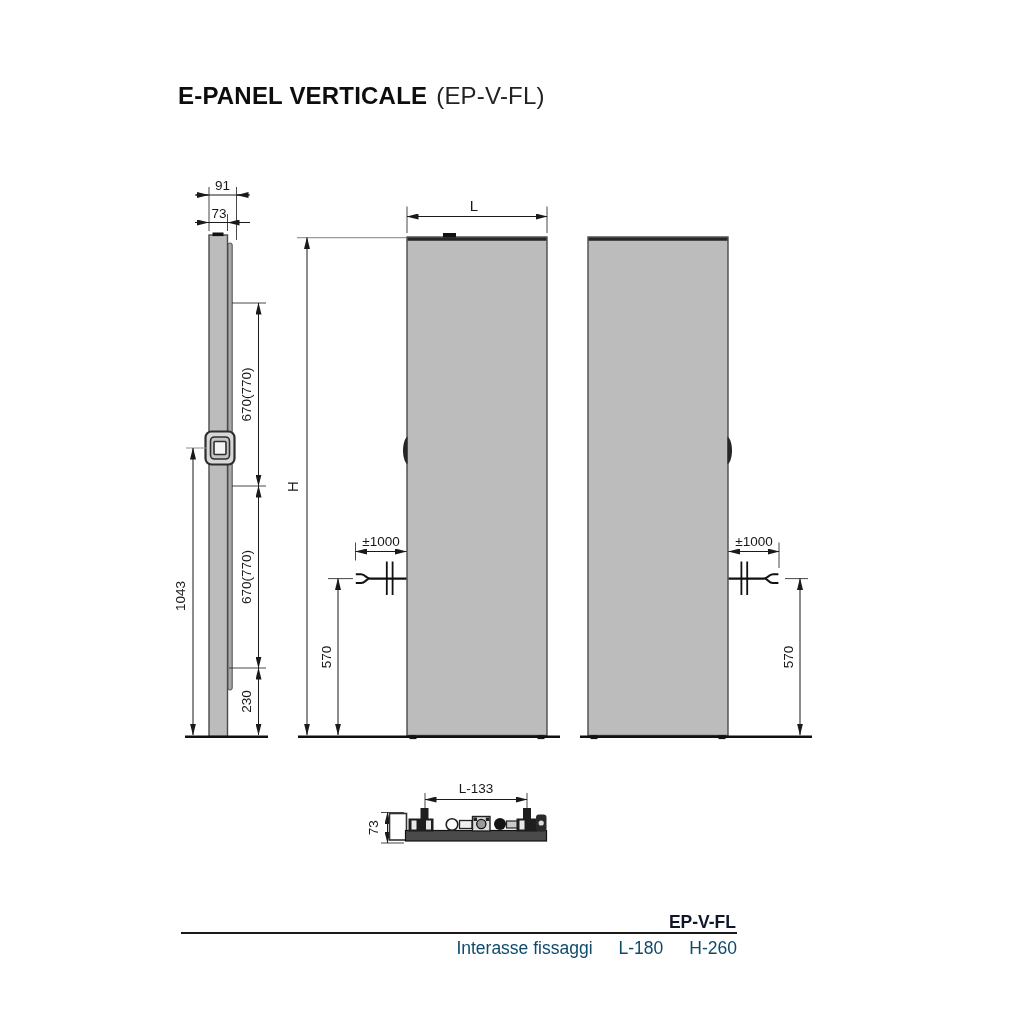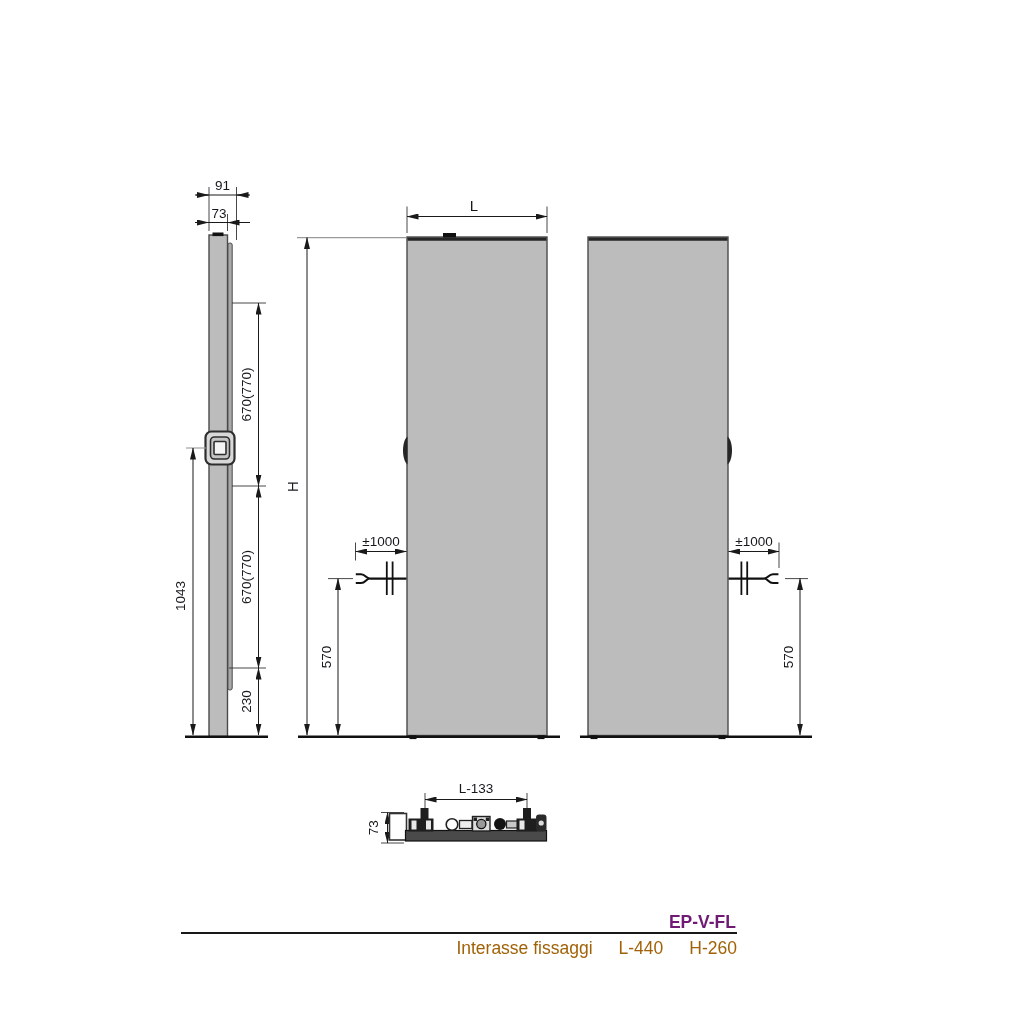--- a/index.html
+++ b/index.html
@@ -16,33 +16,36 @@
   svg{position:absolute;left:0;top:0;}
   .dim{stroke:#1a1a1a;stroke-width:1;fill:none;}
   .ext{stroke:#333;stroke-width:.9;fill:none;}
   .extg{stroke:#9a9a9a;stroke-width:1.1;fill:none;}
   .floor{stroke:#101010;stroke-width:2.6;fill:none;}
   .cable{stroke:#111;stroke-width:2.2;fill:none;}
   .brk{stroke:#111;stroke-width:1.8;fill:none;}
   .dimtext{font:13.5px "Liberation Sans","DejaVu Sans",sans-serif;fill:#16181c;}
   .dimbig{font:15px "Liberation Sans","DejaVu Sans",sans-serif;fill:#16181c;}
   .spec-model{
-    position:absolute;right:288px;top:912px;font-size:17.5px;font-weight:bold;color:#701a75;
+    position:absolute;right:288px;top:912px;font-size:17.5px;font-weight:bold;color:#0f172a;
   }
   .spec-rule{position:absolute;left:181px;top:932px;width:556px;height:2.2px;background:#191919;}
   .spec-row{
     position:absolute;left:181px;top:938px;width:556px;display:flex;justify-content:flex-end;
-    gap:26px;font-size:17.5px;color:#a16207;white-space:nowrap;
+    gap:26px;font-size:17.5px;color:#0c4a6e;white-space:nowrap;
   }
 </style>
 </head>
 <body>
 
 <div class="page">
 
+  <div class="title">
+    <span class="main">E-PANEL VERTICALE</span><span class="code">(EP-V-FL)</span>
+  </div>
 
   <svg width="1024" height="1024" viewBox="0 0 1024 1024">
     <defs>
       <marker id="arr" viewBox="0 0 12 6" refX="11.5" refY="3" markerWidth="12" markerHeight="6" orient="auto-start-reverse" markerUnits="userSpaceOnUse">
         <path d="M0,0 L12,3 L0,6 Z" fill="#1a1a1a"></path>
       </marker>
     </defs>
 
     <g>
       <rect x="227.8" y="243" width="4.4" height="447" rx="2" fill="#a9a9a9" stroke="#4a4a4a" stroke-width="1"></rect>
@@ -205,17 +208,17 @@
         <rect x="536" y="814.5" width="10.5" height="17" rx="3" fill="#2a2a2a"></rect>
         <circle cx="541.2" cy="823" r="2.6" fill="#dddddd"></circle>
       </g>
     </g>
   </svg>
 
   <div class="spec-model">EP-V-FL</div>
   <div class="spec-rule"></div>
   <div class="spec-row">
     <span>Interasse fissaggi</span>
-    <span>L-440</span>
+    <span>L-180</span>
     <span>H-260</span>
   </div>
 
 </div>
 
 </body></html>

